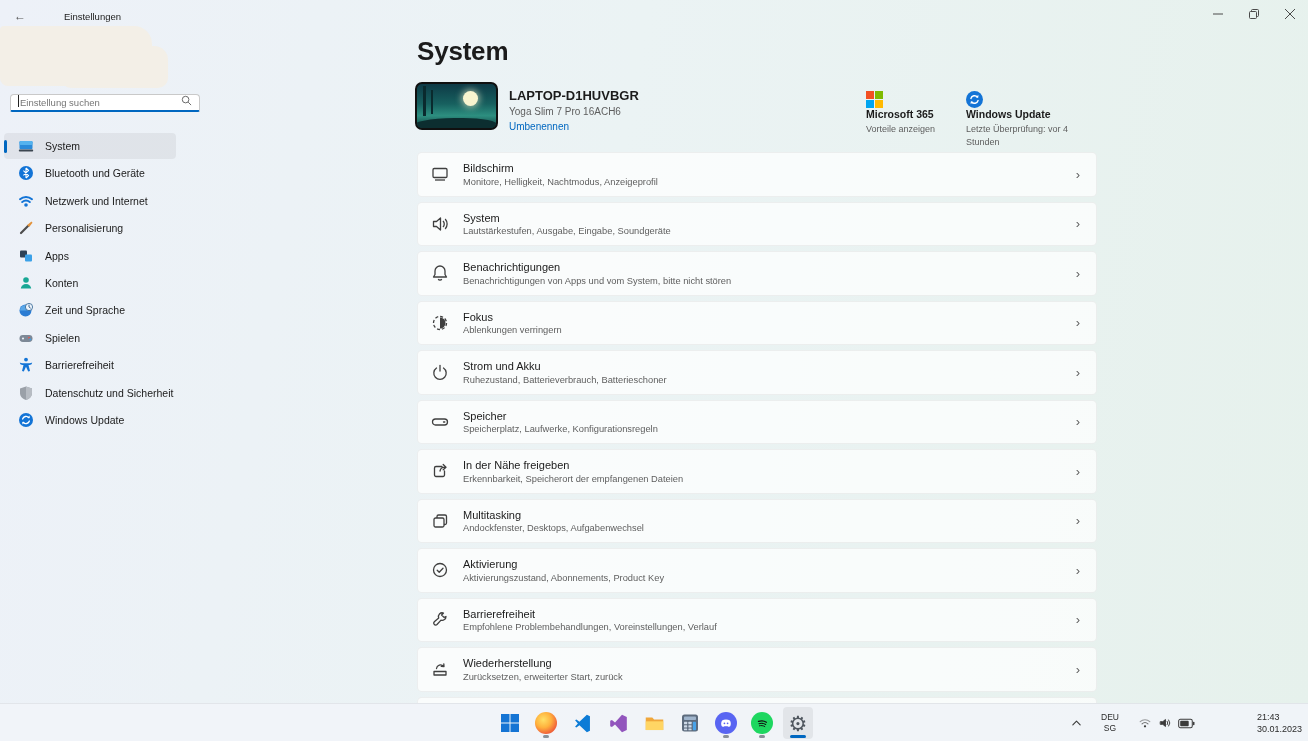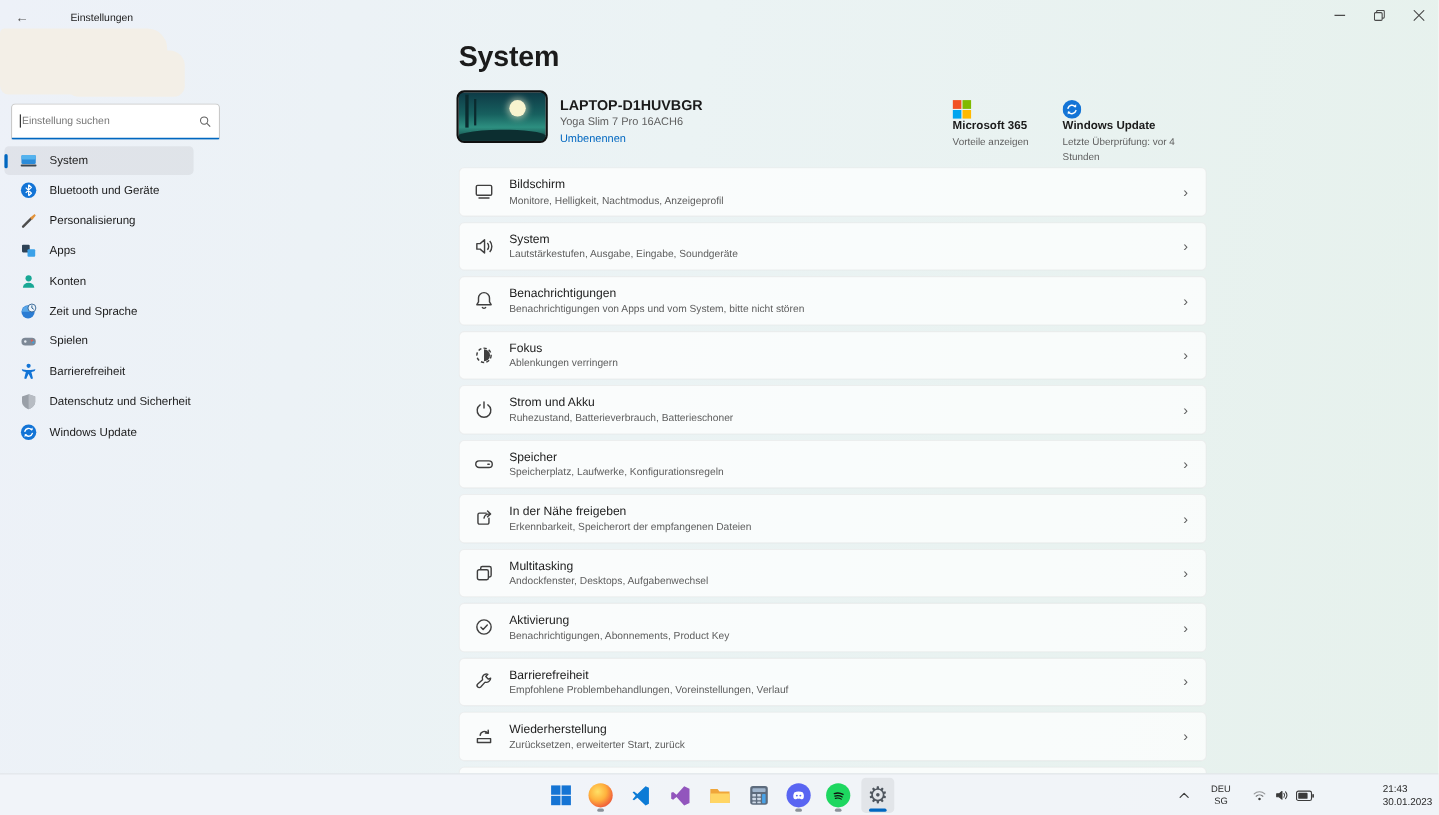--- a/index.html
+++ b/index.html
@@ -17,23 +17,23 @@
   .win-ctl { width:36px; height:28px; display:flex; align-items:center; justify-content:center; }
   .win-ctl svg { stroke:#4a4a4a; }
 
   
   .blob1 { position:absolute; left:0; top:26px; width:152px; height:60px; background:#f3efe7;
            border-radius:4px 18px 14px 8px; }
   .blob2 { position:absolute; left:60px; top:46px; width:108px; height:42px; background:#f3efe7;
            border-radius:6px 14px 10px 12px; }
 
   
-  .search-box { position:absolute; left:10px; top:94px; width:190px; height:33px; background:#fff;
+  .search-box { position:absolute; left:10px; top:94px; width:190px; height:18px; background:#fff;
                 border:1px solid #c9c9c9; border-bottom:2px solid #0067c0; border-radius:4px 4px 2px 2px;
-                display:flex; align-items:center; padding:0 7px; }
+                display:flex; padding:0 7px; }
   .search-caret { width:1px; height:12px; background:#222; margin-right:1px; }
   .search-input { flex:1; border:none; outline:none; font-size:9.5px; color:#1b1b1b;
                   font-family:"Liberation Sans", sans-serif; background:transparent; }
   .search-input::placeholder { color:#767676; }
   .search-glyph { flex:0 0 auto; }
 
   .nav { position:absolute; left:4px; top:133px; width:172px; }
   .nav-item { position:relative; height:26px; margin-bottom:1.4px; display:flex; align-items:center;
               padding-left:14px; border-radius:4px; cursor:pointer; }
   .nav-item.selected { background:rgba(0,0,0,0.055); }
@@ -149,20 +149,28 @@
     </div>
 
     <div class="nav-item">
       <svg class="nav-ico" viewBox="0 0 16 16">
         <circle cx="8" cy="8" r="7" fill="#1374d6"></circle>
         <path d="M8 3 V13 M8 3 L10.6 5.3 L5.4 10.4 M8 13 L10.6 10.7 L5.4 5.6" stroke="#fff" stroke-width="1.1" fill="none" stroke-linejoin="round"></path>
       </svg>
       <span class="nav-label">Bluetooth und Geräte</span>
     </div>
 
+    <div class="nav-item">
+      <svg class="nav-ico" viewBox="0 0 16 16" fill="none">
+        <path d="M2 6.2 a9 9 0 0 1 12 0" stroke="#1374d6" stroke-width="2" stroke-linecap="round"></path>
+        <path d="M4.2 9 a6 6 0 0 1 7.6 0" stroke="#1374d6" stroke-width="2" stroke-linecap="round"></path>
+        <circle cx="8" cy="12" r="1.8" fill="#1374d6"></circle>
+      </svg>
+      <span class="nav-label">Netzwerk und Internet</span>
+    </div>
 
     <div class="nav-item">
       <svg class="nav-ico" viewBox="0 0 16 16">
         <line x1="3" y1="13" x2="10" y2="6" stroke="#4d4d4d" stroke-width="2.2" stroke-linecap="round"></line>
         <path d="M9.2 5 L13.5 1.5 L14.5 2.8 L11.2 7 Z" fill="#e2923a"></path>
       </svg>
       <span class="nav-label">Personalisierung</span>
     </div>
 
     <div class="nav-item">
@@ -369,21 +377,21 @@
       <span class="card-chevron">›</span>
     </div>
 
     <div class="card">
       <svg class="card-ico" viewBox="0 0 20 20" fill="none" stroke="#3f3f3f" stroke-width="1.3" stroke-linecap="round" stroke-linejoin="round">
         <circle cx="10" cy="10" r="6.5"></circle>
           <path d="M7.2 10.2 L9.2 12.2 L13 8.2"></path>
       </svg>
       <div>
           <div class="card-title">Aktivierung</div>
-           <div class="card-sub">Benachrichtigungen, Abonnements, Product Key</div>
+           <div class="card-sub">Aktivierungszustand, Abonnements, Product Key</div>
         </div>
       <span class="card-chevron">›</span>
     </div>
 
     <div class="card">
       <svg class="card-ico" viewBox="0 0 20 20" fill="none" stroke="#3f3f3f" stroke-width="1.3" stroke-linecap="round" stroke-linejoin="round">
         <path d="M16 6.5 a3.8 3.8 0 0 1 -5 3.6 L7 14.5 a1.9 1.9 0 0 1 -2.7 -2.7 L8.7 8 A3.8 3.8 0 0 1 13.5 3 L11.6 5 L14 7.4 L16 6.5 Z"></path>
       </svg>
       <div>
           <div class="card-title">Barrierefreiheit</div>

